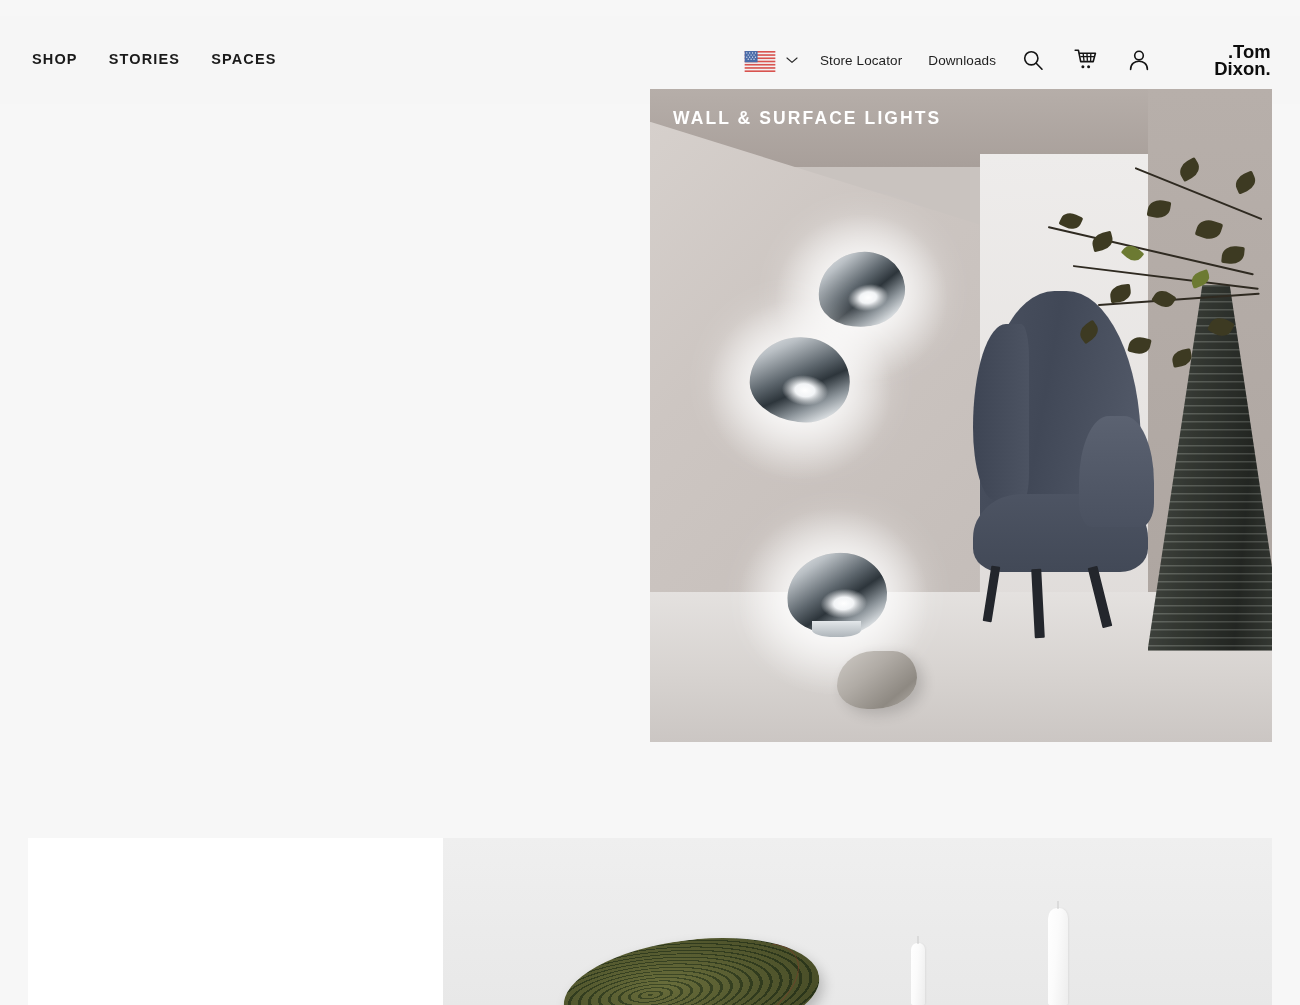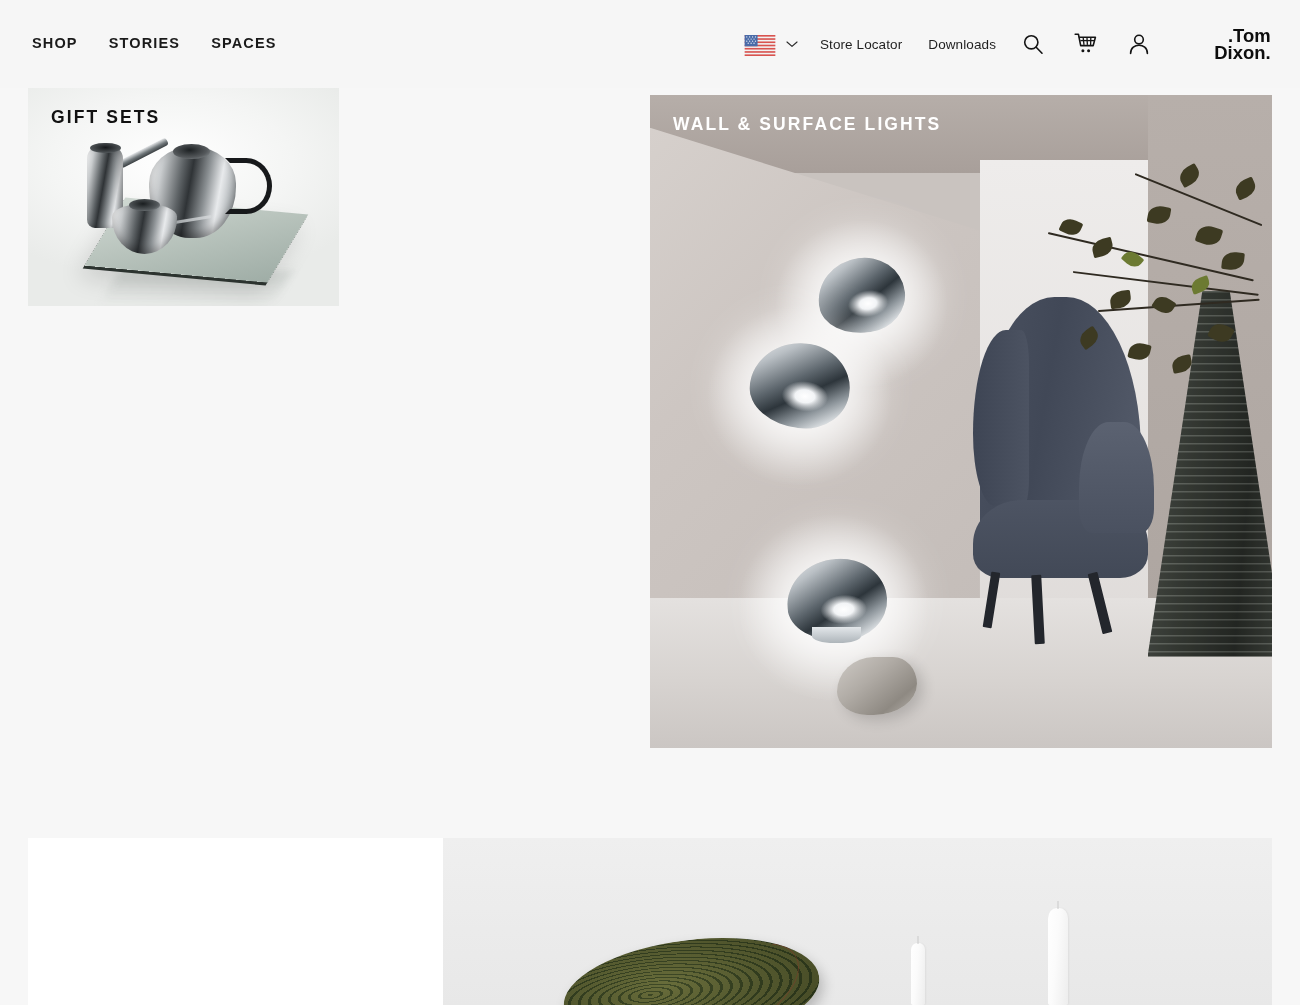--- a/index.html
+++ b/index.html
@@ -6,21 +6,21 @@
   * { box-sizing: border-box; margin: 0; padding: 0; }
   html, body {
     width: 1300px; height: 1005px;
     background: #f7f7f7;
     font-family: "Liberation Sans", sans-serif;
     overflow: hidden;
   }
 
   
   .header {
-    position: absolute; left: 0; top: 0;
+    position: absolute; left: 0; top: 16px;
     width: 1300px; height: 88px;
     background: #f6f6f6;
     display: flex; align-items: center;
   }
   .nav-left {
     position: absolute; left: 32px; top: 36px;
     display: flex; gap: 31px; align-items: center;
   }
   .nav-link {
     font-size: 14.5px; font-weight: 700; letter-spacing: 1.15px;
@@ -183,21 +183,21 @@
     clip-path: polygon(100% 0, 100% 82%, 30% 100%, 0 18%); }
   .f-br { right: 3%; top: 56%; width: 32%; height: 42%;
     background: linear-gradient(165deg,#55696f 0%, #31424a 60%, #1f2c32 100%);
     clip-path: polygon(0 0, 100% 18%, 70% 100%, 0 82%); }
   .f-bc { left: 29%; top: 56%; width: 42%; height: 44%;
     background: linear-gradient(180deg,#2b3a41 0%, #1d282e 60%, #162025 100%);
     clip-path: polygon(0 0, 100% 0, 80% 100%, 20% 100%); }
 
   
   #tile-wall {
-    left: 622px; top: 7px; width: 622px; height: 653px;
+    left: 622px; top: 1px; width: 622px; height: 653px;
     background: #c9c3bf;
   }
   .room-ceiling {
     position: absolute; left: 0; top: 0; width: 100%; height: 12%;
     background: linear-gradient(180deg,#b6aea9 0%, #a89f9a 100%);
   }
   .room-wall-l {
     position: absolute; left: 0; top: 5%; width: 53%; height: 83%;
     background: linear-gradient(135deg,#d6d0cc 0%, #cdc6c2 35%, #c3bcb8 100%);
     clip-path: polygon(0 0, 100% 19%, 100% 100%, 0 100%);
@@ -509,36 +509,20 @@
     <svg class="logo" viewBox="0 0 120 56">
       <text x="118" y="26" text-anchor="end" font-family="'Liberation Sans', sans-serif" font-size="27" font-weight="bold" fill="#0d0d0d">.Tom</text>
       <text x="118" y="51" text-anchor="end" font-family="'Liberation Sans', sans-serif" font-size="27" font-weight="bold" fill="#0d0d0d">Dixon.</text>
     </svg>
 
   </div>
 </div>
 
 <div class="tiles">
 
-  <div class="tile" id="tile-gift">
-    <div class="gift-scene">
-      <div class="gift-tray-refl"></div>
-      <div class="gift-tray"></div>
-      <div class="gift-spout"></div>
-      <div class="chrome gift-cyl"></div>
-      <div class="gift-cyl-top"></div>
-      <div class="chrome gift-pot"></div>
-      <div class="gift-pot-lid"></div>
-      <div class="gift-handle"></div>
-      <div class="gift-spoon"></div>
-      <div class="chrome gift-bowl"></div>
-      <div class="gift-bowl-lid"></div>
-    </div>
-    <div class="tile-label lbl-dark">GIFT SETS</div>
-  </div>
 
 
   <div class="tile" id="tile-wall">
     <div style="position:absolute;inset:0;">
       <div class="room-ceiling"></div>
       <div class="room-wall-far"></div>
       <div class="room-wall-l"></div>
       <div class="room-wall-r"></div>
       <div class="room-floor"></div>
 

